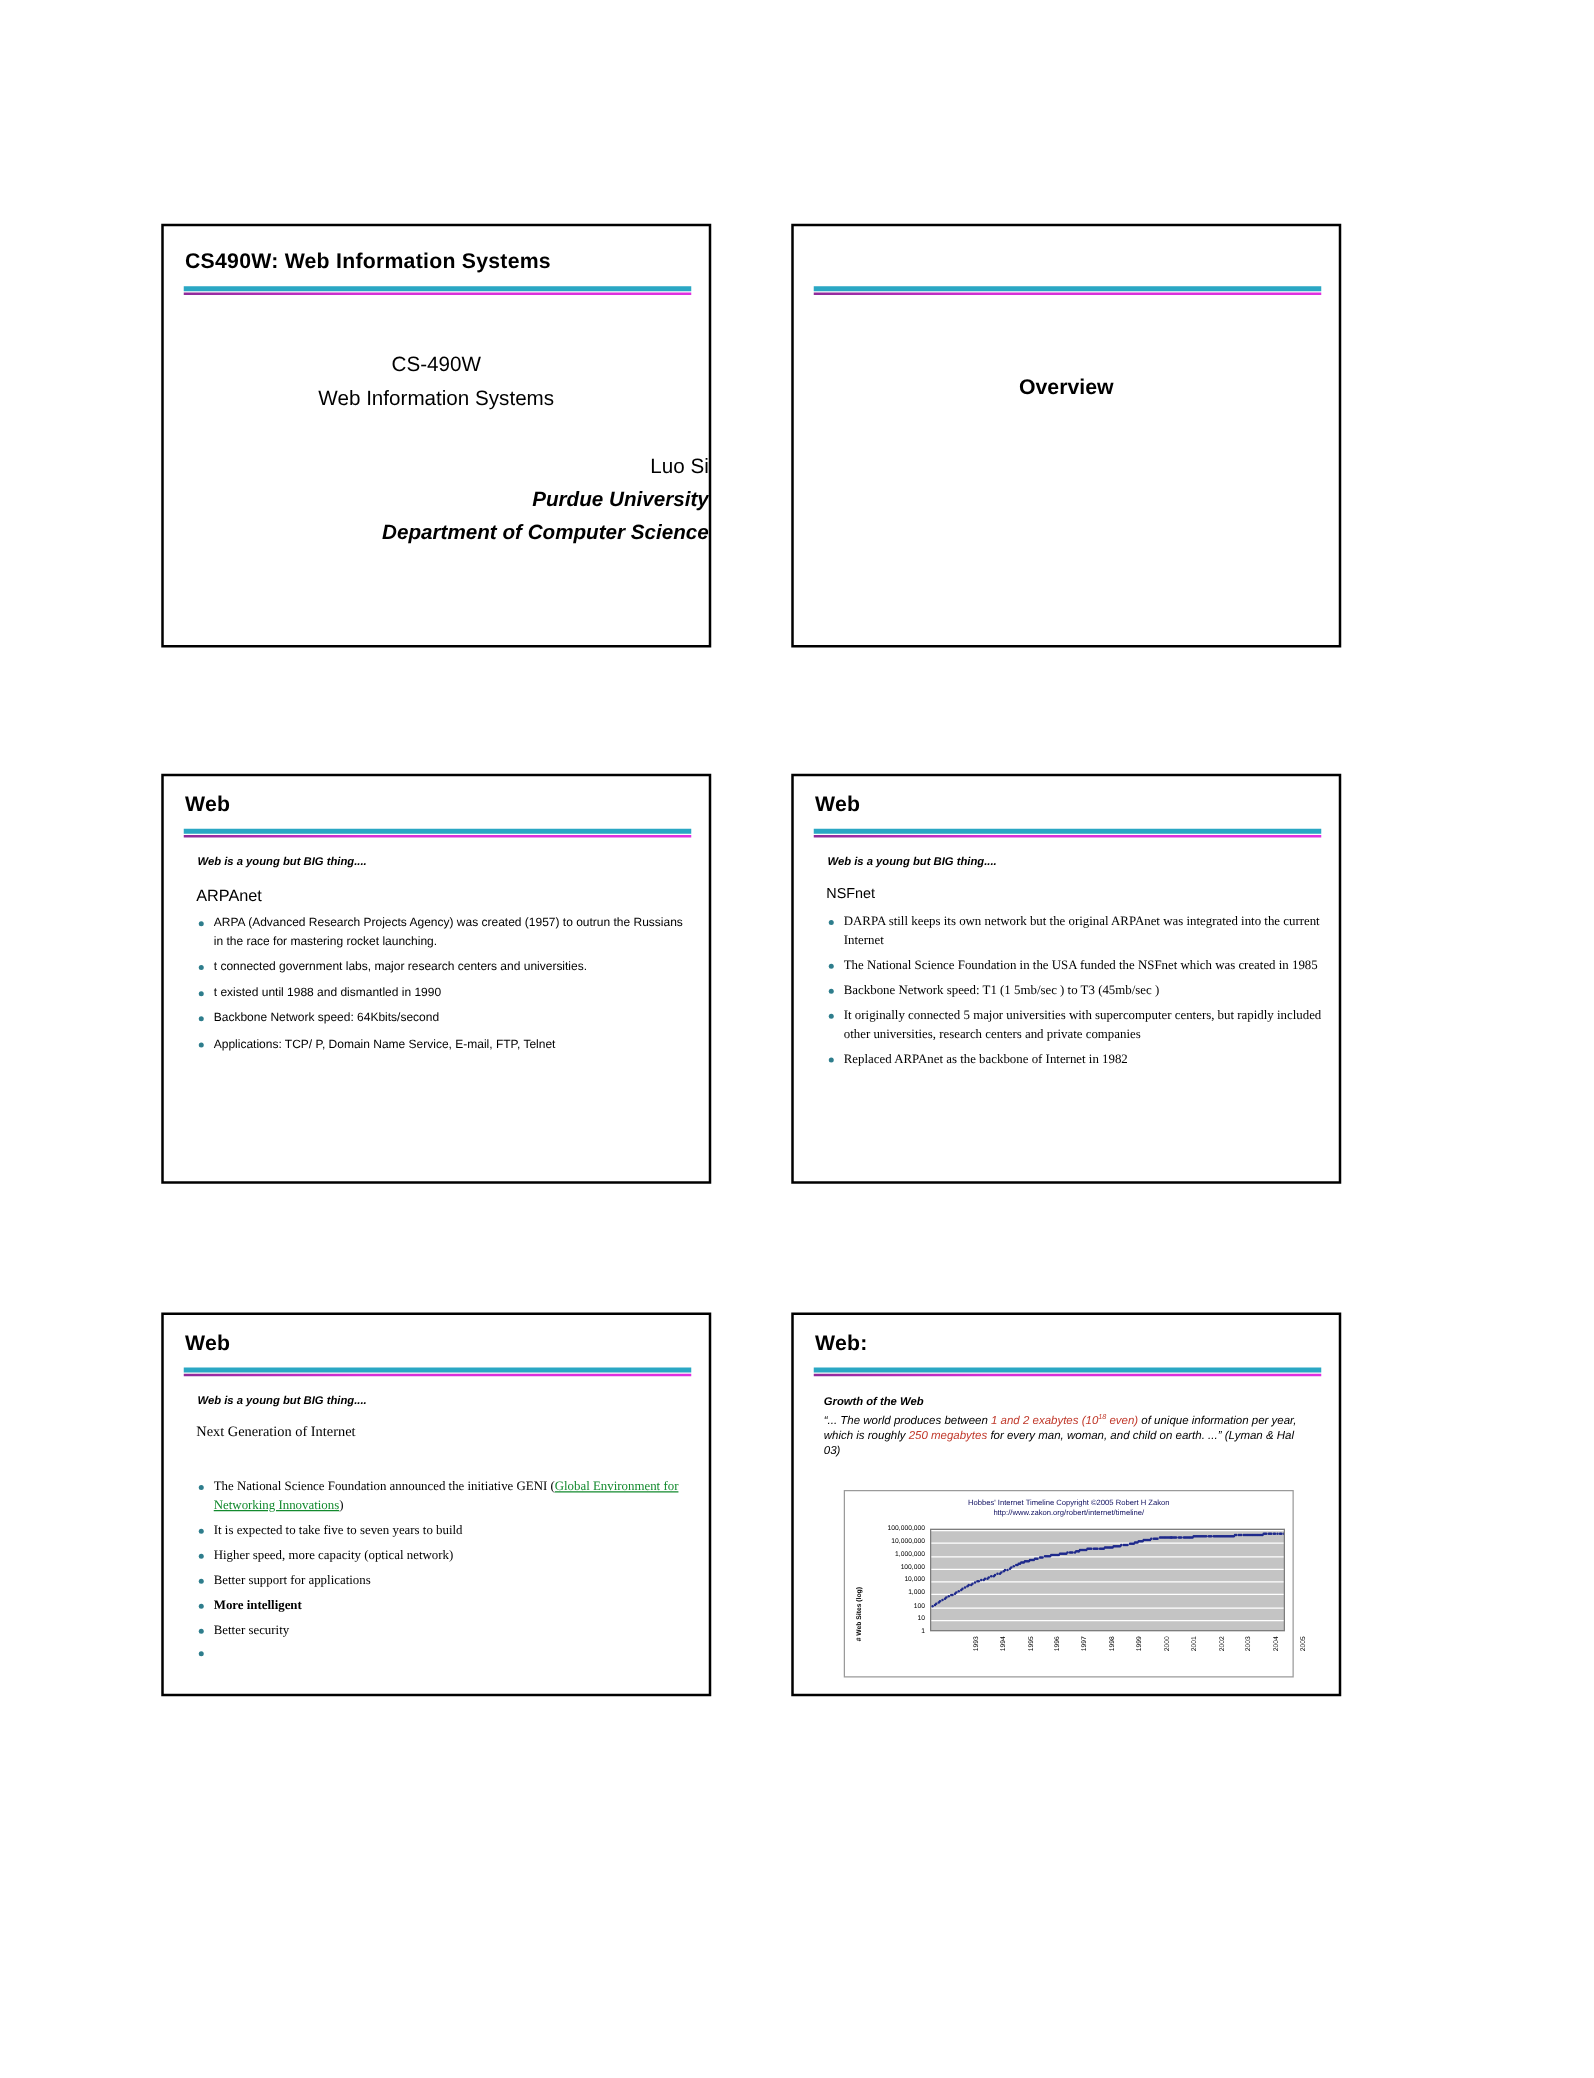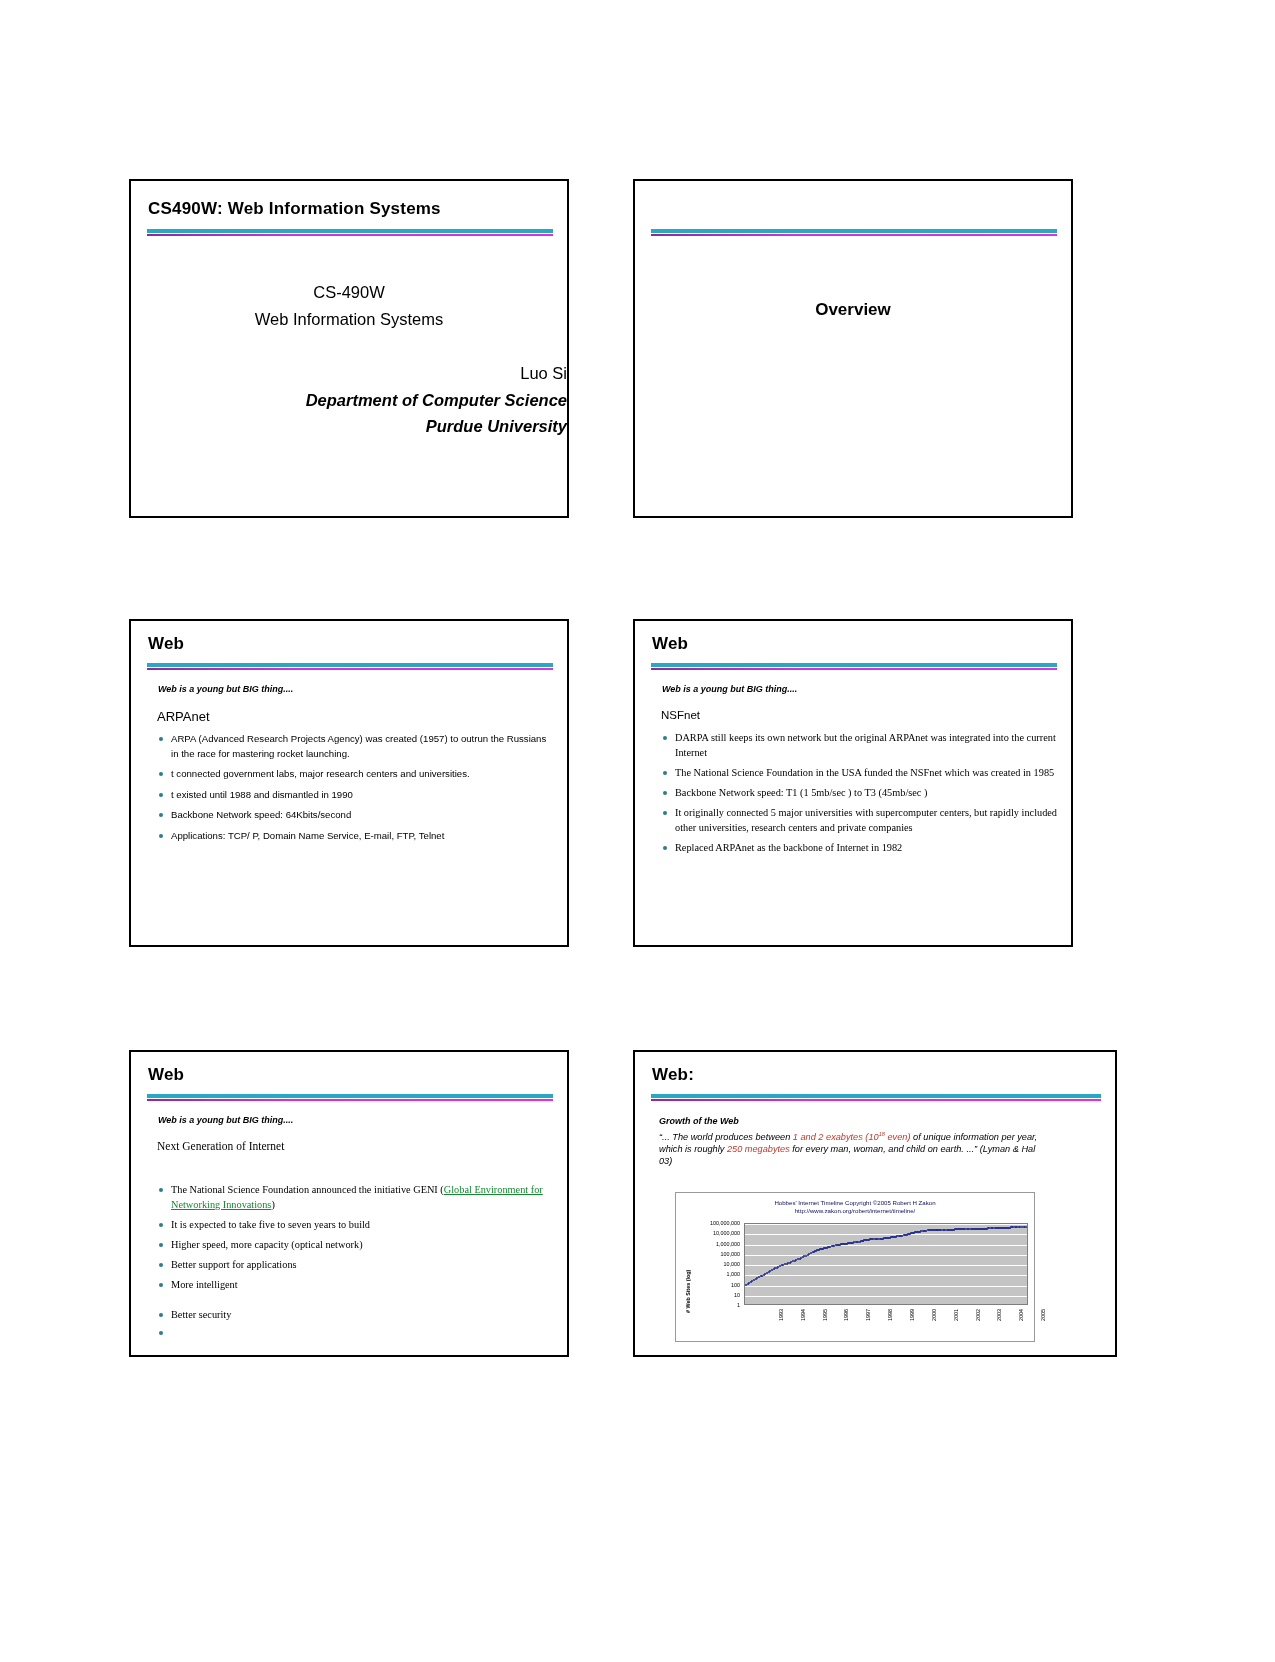--- a/index.html
+++ b/index.html
@@ -209,22 +209,22 @@
       <div class="bar-top"></div>
       <div class="bar-bot magenta"></div>
     </div>
 
     <div class="center-block" style="top:98px; font-size:16.5px; line-height:1.62;">
       <div class="line">CS-490W</div>
       <div class="line">Web Information Systems</div>
     </div>
     <div class="center-block" style="top:179px; font-size:16.5px; line-height:1.62;text-align:right;">
       <div class="line">Luo Si</div>
+      <div class="line ital">Purdue University</div>
       <div class="line ital">Department of Computer Science</div>
-      <div class="line ital">Purdue University</div>
     </div>
   </div>
 
   <div class="slide sans" style="left:633px; top:179px; width:440px; height:339px;">
     <div class="slide-title" style="font-size:17px; top:18px;"></div>
     <div class="rule" style="top:48px;">
       <div class="bar-top"></div>
       <div class="bar-bot magenta"></div>
     </div>
     <div class="overview-word" style="top:119px; font-size:17px;">Overview</div>
@@ -281,27 +281,27 @@
 
     <div class="section-label serif" style="left:26px; top:88px; font-size:11.5px;">Next Generation of Internet</div>
 
     <ul class="bullets serif" style="left:26px; top:131px; width:398px; font-size:10.3px; line-height:1.45;">
       <li style="margin-bottom:5px;">
         <span>The National Science Foundation announced the initiative GENI (</span><a class="link-green" href="#">Global Environment for Networking Innovations</a><span>)</span>
       </li>
       <li style="margin-bottom:5px;">It is expected to take five to seven years to build</li>
       <li style="margin-bottom:5px;">Higher speed, more capacity (optical network)</li>
       <li style="margin-bottom:5px;">Better support for applications</li>
-      <li style="margin-bottom:15px;">More intelligent</li>
+      <li style="margin-bottom:5px;font-weight:bold;">More intelligent</li>
       <li style="margin-bottom:5px;">Better security</li>
       <li class="empty" style="height:10px;"></li>
     </ul>
   </div>
 
-  <div class="slide sans" style="left:633px; top:1050px; width:484px; height:307px;">
+  <div class="slide sans" style="left:633px; top:1050px; width:440px; height:307px;">
     <div class="slide-title" style="font-size:17px; top:13px;">Web:</div>
     <div class="rule" style="top:42px;">
       <div class="bar-top"></div>
       <div class="bar-bot magenta"></div>
     </div>
 
     <div class="subhead" style="left:24px; top:64px; font-size:9px;">Growth of the Web</div>
 
     <div class="quote" style="left:24px; top:79px; width:392px; font-size:9.2px;">
       <span>“... The world produces between </span><span class="hl">1 and 2 exabytes (10</span><sup class="hl">18</sup><span class="hl"> even)</span><span> of unique information per year, which is roughly </span><span class="hl">250 megabytes</span><span> for every man, woman, and child on earth. ...” (Lyman &amp; Hal 03)</span>

